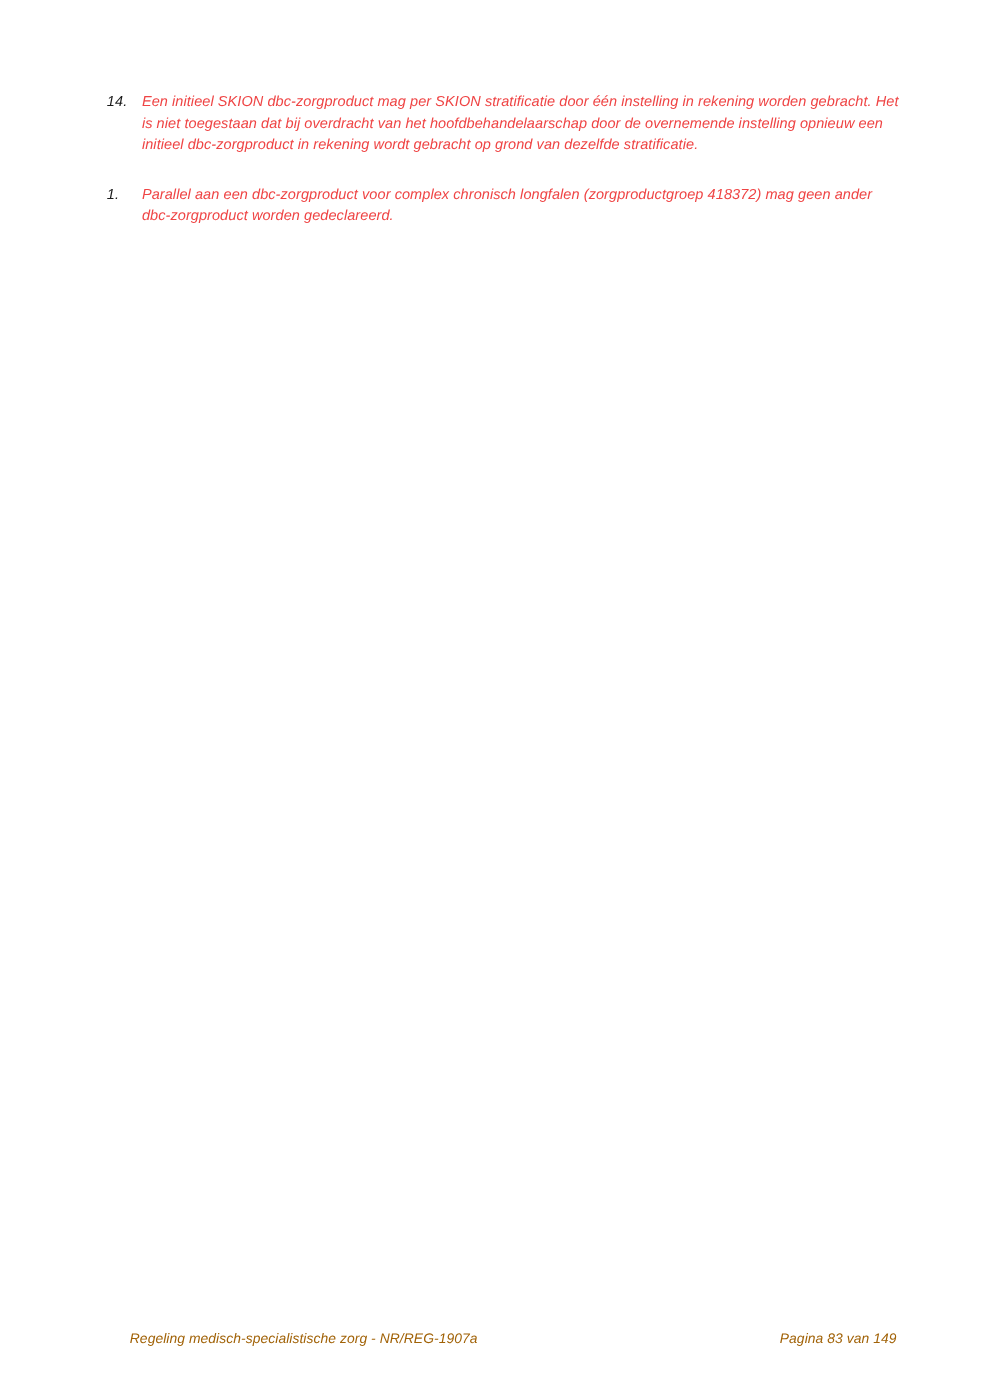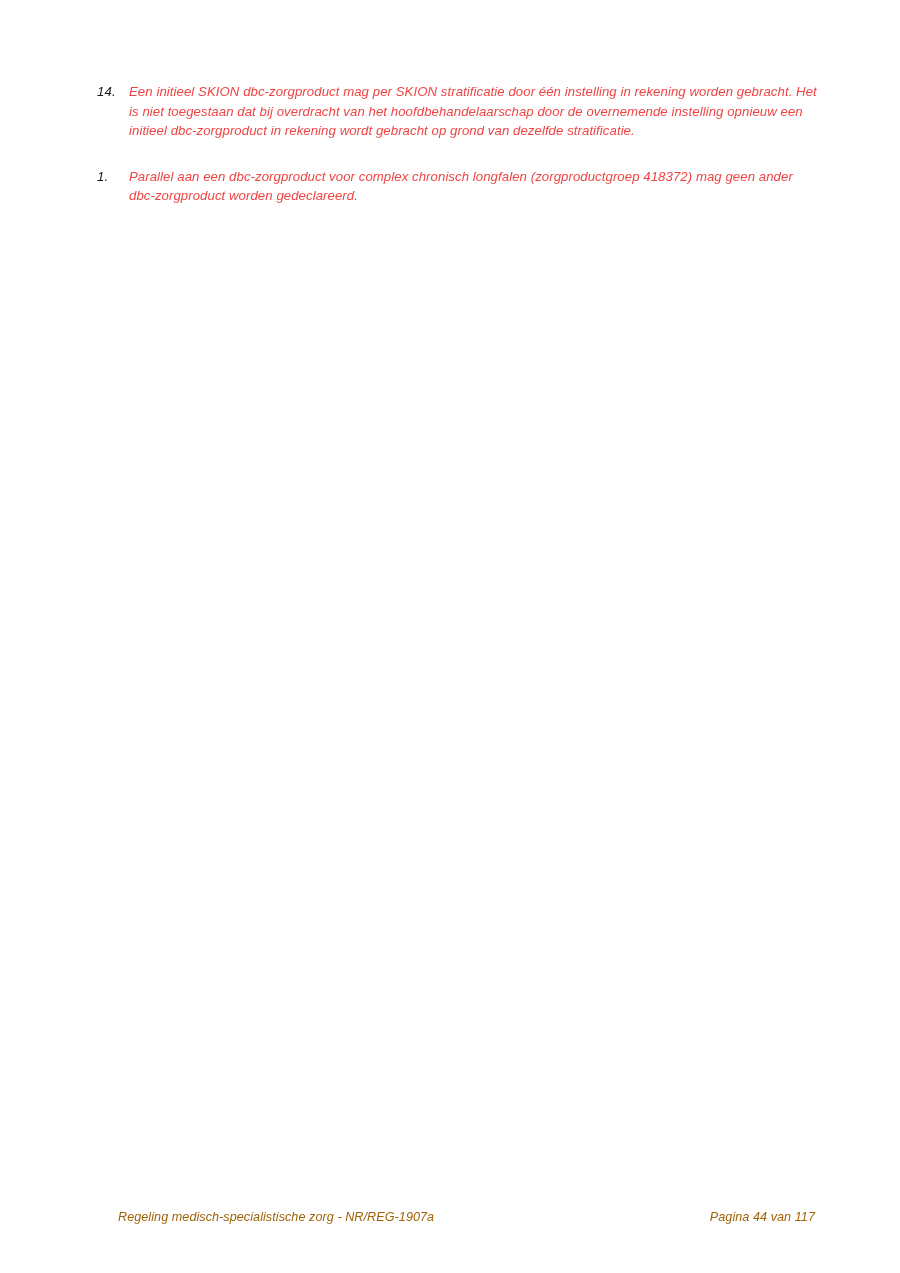--- a/index.html
+++ b/index.html
@@ -86,16 +86,16 @@
 
     <div class="list-item">
       <div class="list-marker">1.</div>
       <div class="list-text">Parallel aan een dbc-zorgproduct voor complex chronisch longfalen (zorgproductgroep 418372) mag geen ander dbc-zorgproduct worden gedeclareerd.</div>
     </div>
 
   </div>
 
   <div class="footer">
     <div class="footer-left">Regeling medisch-specialistische zorg - NR/REG-1907a</div>
-    <div class="footer-right">Pagina 44 van 117</div>
+    <div class="footer-right">Pagina 83 van 149</div>
   </div>
 
 </div>
 
 </body></html>

